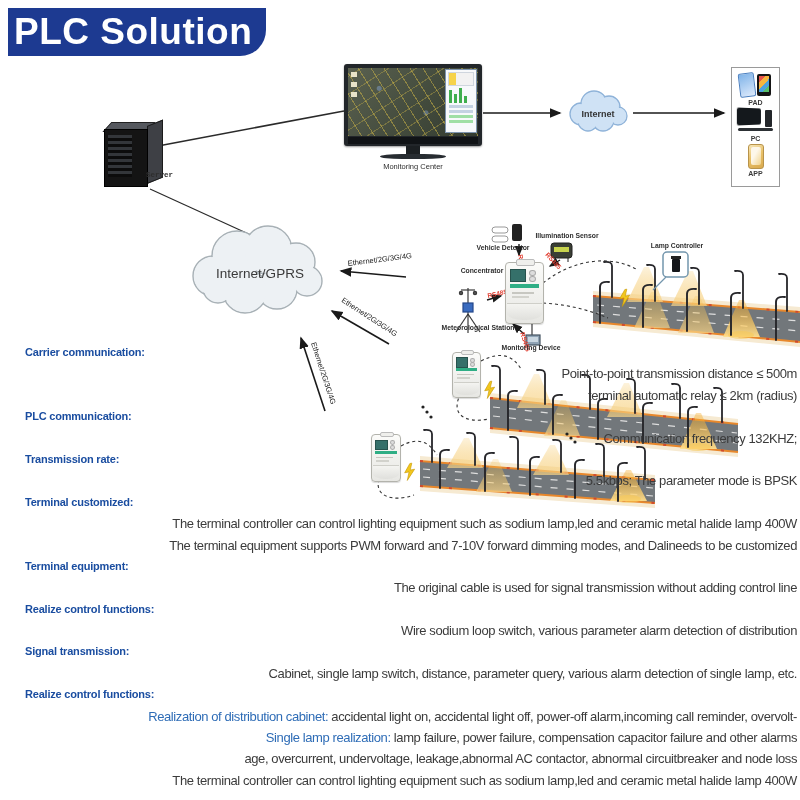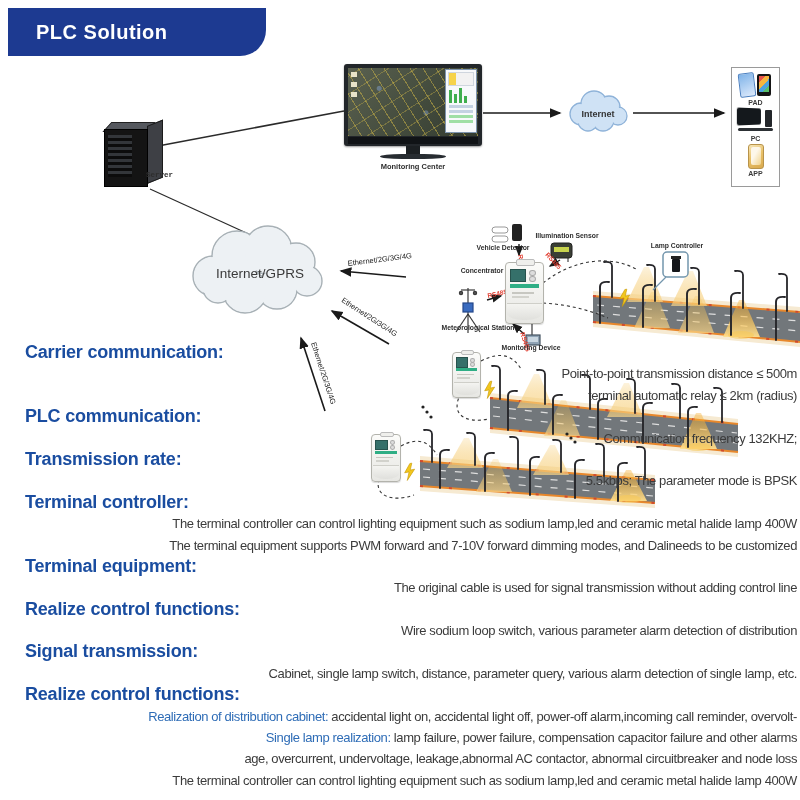--- a/index.html
+++ b/index.html
@@ -1,21 +1,21 @@
 <!DOCTYPE html>
 <html><head>
 <meta charset="utf-8">
 <style>
   html,body{margin:0;padding:0;}
   body{width:800px;height:800px;position:relative;background:#ffffff;overflow:hidden;
        font-family:"Liberation Sans",sans-serif;}
   
   .banner{position:absolute;left:8px;top:8px;width:258px;height:48px;background:#1d3a91;
-          border-radius:0 0 26px 0;color:#fff;font-weight:700;font-size:20px;line-height:48px;
-          padding-left:28px;box-sizing:border-box;letter-spacing:.5px;}
+          border-radius:0 0 26px 0;color:#fff;font-weight:700;font-size:37px;line-height:48px;
+          padding-left:6px;box-sizing:border-box;letter-spacing:.5px;}
   
   #scene{position:absolute;left:0;top:0;}
   
   .server{position:absolute;left:100px;top:119px;width:80px;height:72px;}
   .server .front{position:absolute;left:4px;top:10px;width:42px;height:56px;background:#141414;border:1px solid #000;}
   .server .slats{position:absolute;left:8px;top:16px;width:24px;height:42px;
       background:repeating-linear-gradient(180deg,#33363a 0 3px,#0c0c0c 3px 6px);}
   .server .side{position:absolute;left:47px;top:7px;width:14px;height:56px;background:#3e4045;
       transform:skewY(-22deg);transform-origin:left top;border:1px solid #1a1a1a;}
   .server .topf{position:absolute;left:7px;top:3px;width:42px;height:8px;background:#55585e;
@@ -38,21 +38,21 @@
       border:1px solid #7d93ad;}
   .monitor .popup .vband{margin:2px;height:12px;background:linear-gradient(90deg,#f6d34a 30%,#f2f2f2 30%);border:1px solid #cfd6de;}
   .monitor .popup .bars{margin:1px 3px;height:15px;display:flex;align-items:flex-end;gap:2px;}
   .monitor .popup .bars i{display:block;width:3px;background:#3fae4e;}
   .monitor .popup .row{margin:2px 3px 0;height:3px;background:#c4d2e2;}
   .monitor .popup .rowg{margin:2px 3px 0;height:3px;background:#9fdfa5;}
   .monitor .chin{position:absolute;left:4px;top:73px;width:130px;height:7px;background:#101316;}
   .monitor .neck{position:absolute;left:62px;top:82px;width:14px;height:8px;background:#1b1f22;}
   .monitor .base{position:absolute;left:36px;top:90px;width:66px;height:5px;background:#272c31;border-radius:40%/60%;}
   .lbl-mcenter{position:absolute;left:344px;top:162px;width:138px;text-align:center;
-      font-size:7.5px;font-weight:700;color:#2e2e2e;}
+      font-size:7.5px;font-weight:400;color:#2e2e2e;}
   
   .devbox{position:absolute;left:731px;top:67px;width:49px;height:120px;border:1px solid #9a9a9a;background:#fff;
       box-sizing:border-box;display:flex;flex-direction:column;align-items:center;padding-top:4px;}
   .devlabel{font-size:7px;font-weight:700;color:#3a3a3a;margin:1px 0 2px;}
   .ic-pad{position:relative;width:38px;height:26px;}
   .ic-pad .t1{position:absolute;left:2px;top:1px;width:14px;height:22px;border:1px solid #4a7fc0;border-radius:2px;
       background:linear-gradient(160deg,#7fb3e8,#ddeafc);transform:rotate(-7deg);}
   .ic-pad .t2{position:absolute;left:20px;top:2px;width:14px;height:22px;background:#141414;border-radius:2px;}
   .ic-pad .t2 i{position:absolute;left:2px;top:2px;right:2px;bottom:4px;display:block;
       background:linear-gradient(135deg,#e8534a 0 25%,#f5b63f 25% 50%,#4aa3e0 50% 75%,#58c06a 75%);}
@@ -73,21 +73,21 @@
   .conc .b1,.conc .b2{position:absolute;left:63%;width:12%;height:7%;background:#ddd;border:1px solid #aaa;border-radius:50%;}
   .conc .b1{top:11%;} .conc .b2{top:21%;}
   .conc .grn{position:absolute;left:10%;top:35%;width:78%;height:6%;background:#2fae85;}
   .conc .l1{position:absolute;left:16%;top:48%;width:60%;height:3%;background:#c7c7c1;}
   .conc .l2{position:absolute;left:16%;top:55%;width:46%;height:3%;background:#d2d2cc;}
   .conc .seam{position:absolute;left:3%;top:66%;width:94%;height:28%;border-top:1px solid #cfcfc9;
       background:linear-gradient(#f4f4f1,#e0e0dc);border-radius:0 0 45% 45% / 0 0 40% 40%;}
   
   .content{position:absolute;left:25px;top:342px;width:772px;}
   .content .line{height:21.4px;line-height:21.4px;white-space:nowrap;}
-  .content .h{font-size:18px;font-weight:700;color:#1a4da0;letter-spacing:-.2px;}
+  .content .h{font-size:11px;font-weight:700;color:#1a4da0;letter-spacing:-.2px;}
   .content .b{font-size:13px;color:#3b3b3b;letter-spacing:-.4px;text-align:right;}
   .content .sub{color:#2e6cb6;}
 </style>
 </head>
 <body>
 
 <div class="banner">PLC Solution</div>
 
 <svg id="scene" width="800" height="800" viewBox="0 0 800 800">
   <defs>
@@ -452,21 +452,21 @@
 </div>
 
 <div class="content">
   <div class="line h">Carrier communication:</div>
   <div class="line b">Point-to-point transmission distance ≤ 500m</div>
   <div class="line b">terminal automatic relay ≤ 2km (radius)</div>
   <div class="line h">PLC communication:</div>
   <div class="line b">Communication frequency 132KHZ;</div>
   <div class="line h">Transmission rate:</div>
   <div class="line b">5.5kbps; The parameter mode is BPSK</div>
-  <div class="line h">Terminal controller:</div>
+  <div class="line h">Terminal customized:</div>
   <div class="line b">The terminal controller can control lighting equipment such as sodium lamp,led and ceramic metal halide lamp 400W</div>
   <div class="line b">The terminal equipment supports PWM forward and 7-10V forward dimming modes, and Dalineeds to be customized</div>
   <div class="line h">Terminal equipment:</div>
   <div class="line b">The original cable is used for signal transmission without adding control line</div>
   <div class="line h">Realize control functions:</div>
   <div class="line b">Wire sodium loop switch, various parameter alarm detection of distribution</div>
   <div class="line h">Signal transmission:</div>
   <div class="line b">Cabinet, single lamp switch, distance, parameter query, various alarm detection of single lamp, etc.</div>
   <div class="line h">Realize control functions:</div>
   <div class="line b"><span class="sub">Realization of distribution cabinet: </span><span>accidental light on, accidental light off, power-off alarm,incoming call reminder, overvolt-</span></div>

